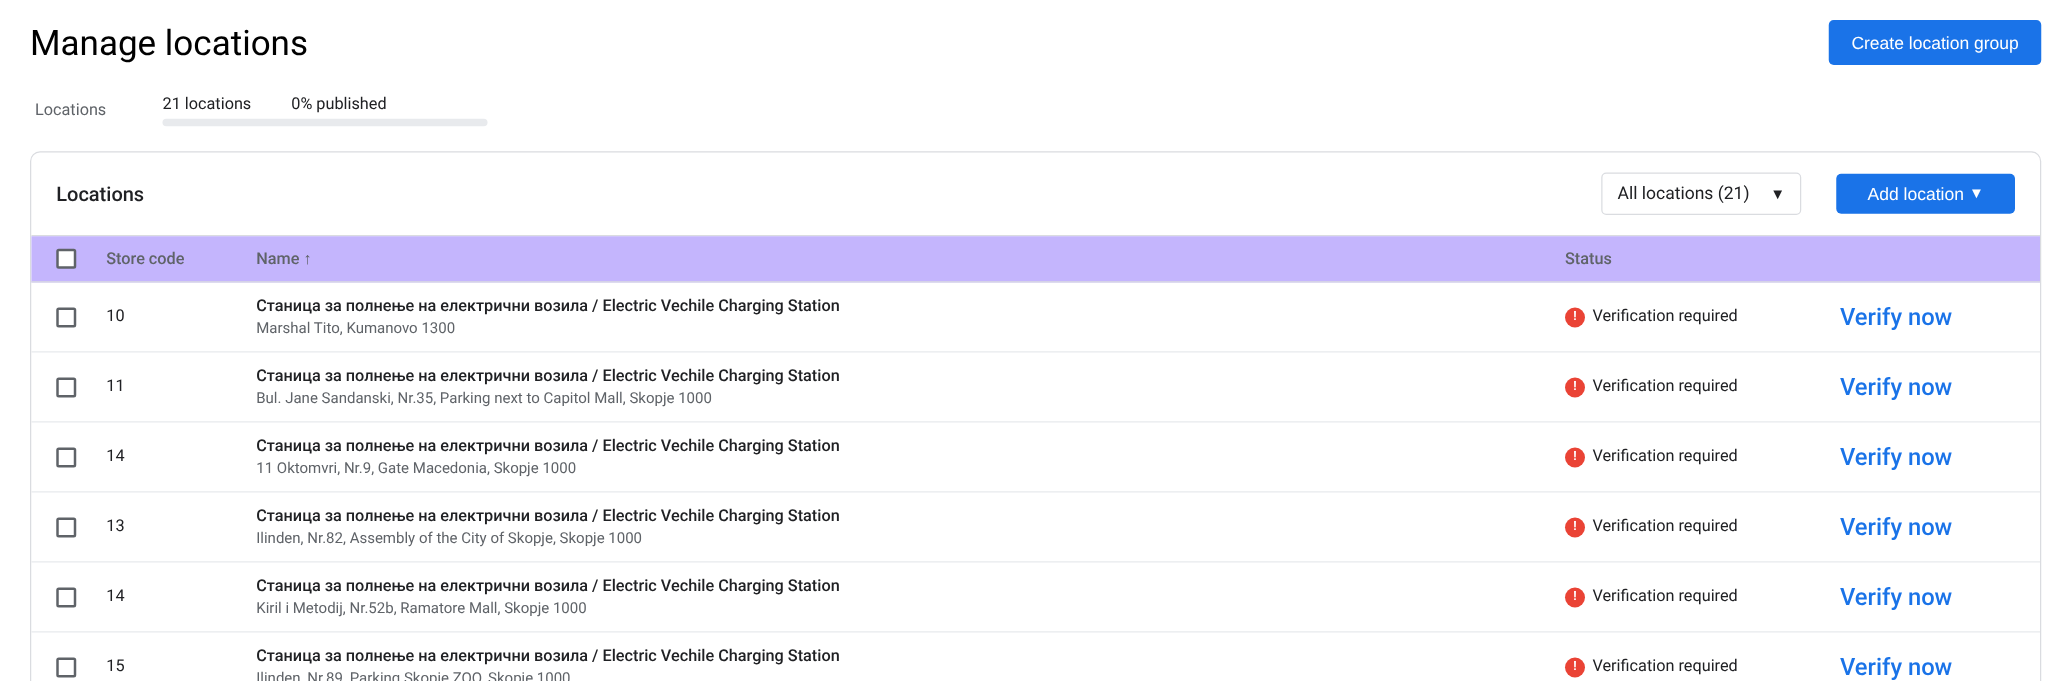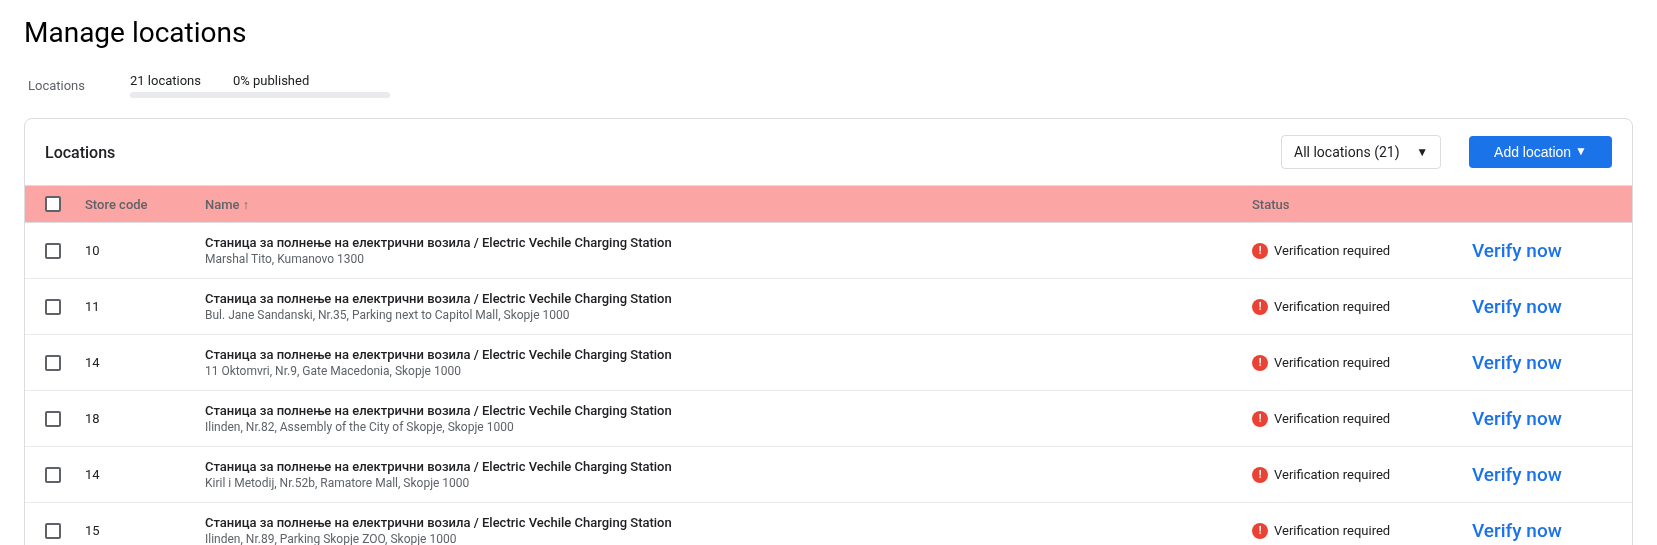--- a/index.html
+++ b/index.html
@@ -120,21 +120,21 @@
       font-weight: 500;
       cursor: pointer;
     }
     .chevron-down {
       font-size: 12px;
     }
     .table-header {
       display: grid;
       grid-template-columns: 40px 120px 1fr 220px 140px;
       padding: 10px 20px;
-      background: #fca5a5;
+      background: #c4b5fd;
       border-bottom: 1px solid #dadce0;
       font-size: 13px;
       color: #5f6368;
       font-weight: 500;
       align-items: center;
     }
     .table-row {
       display: grid;
       grid-template-columns: 40px 120px 1fr 220px 140px;
       padding: 12px 20px;
@@ -198,20 +198,21 @@
       white-space: nowrap;
     }
   </style>
 </head>
 <body>
 
 <div class="page-wrapper">
 
   <div class="header-row">
     <h1 class="page-title">Manage locations</h1>
+    <button class="create-btn">Create location group</button>
   </div>
 
   <div class="stats-row">
     <span class="stats-label">Locations</span>
     <div class="stats-info">
       <div class="stats-numbers">
         <span>21 locations</span>
         <span>0% published</span>
       </div>
       <div class="progress-bar-container">
@@ -297,21 +298,21 @@
         <span>Verification required</span>
       </div>
       <div>
         <a class="verify-link" href="#">Verify now</a>
       </div>
     </div>
         <div class="table-row">
       <div>
         <div class="checkbox"></div>
       </div>
-      <div class="store-code">18</div>
+      <div class="store-code">13</div>
       <div>
         <div class="location-name">Станица за полнење на електрични возила / Electric Vechile Charging Station</div>
         <div class="location-address">Ilinden, Nr.82, Assembly of the City of Skopje, Skopje 1000</div>
       </div>
       <div class="status-col">
         <div class="status-icon">!</div>
         <span>Verification required</span>
       </div>
       <div>
         <a class="verify-link" href="#">Verify now</a>

